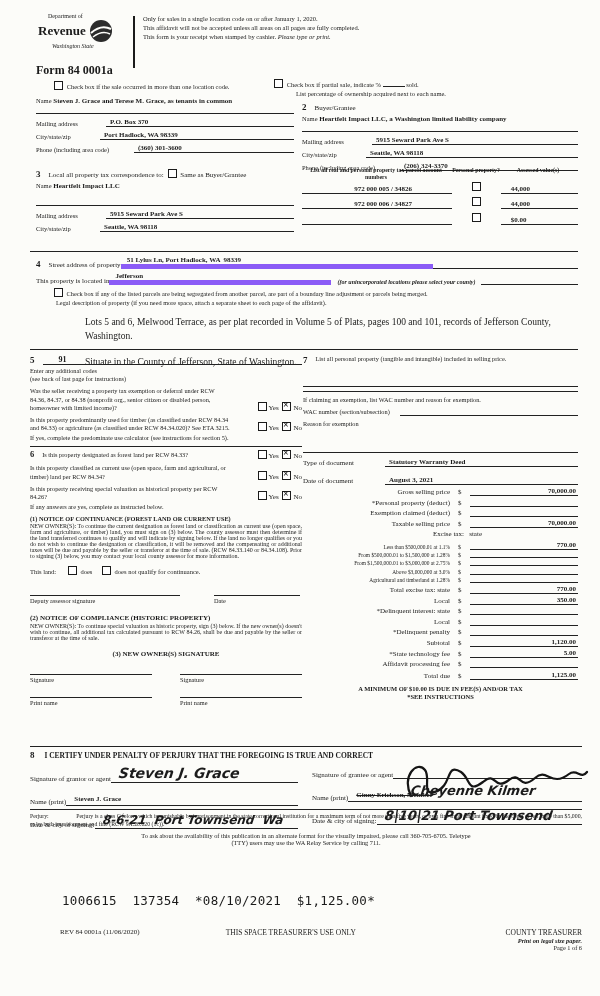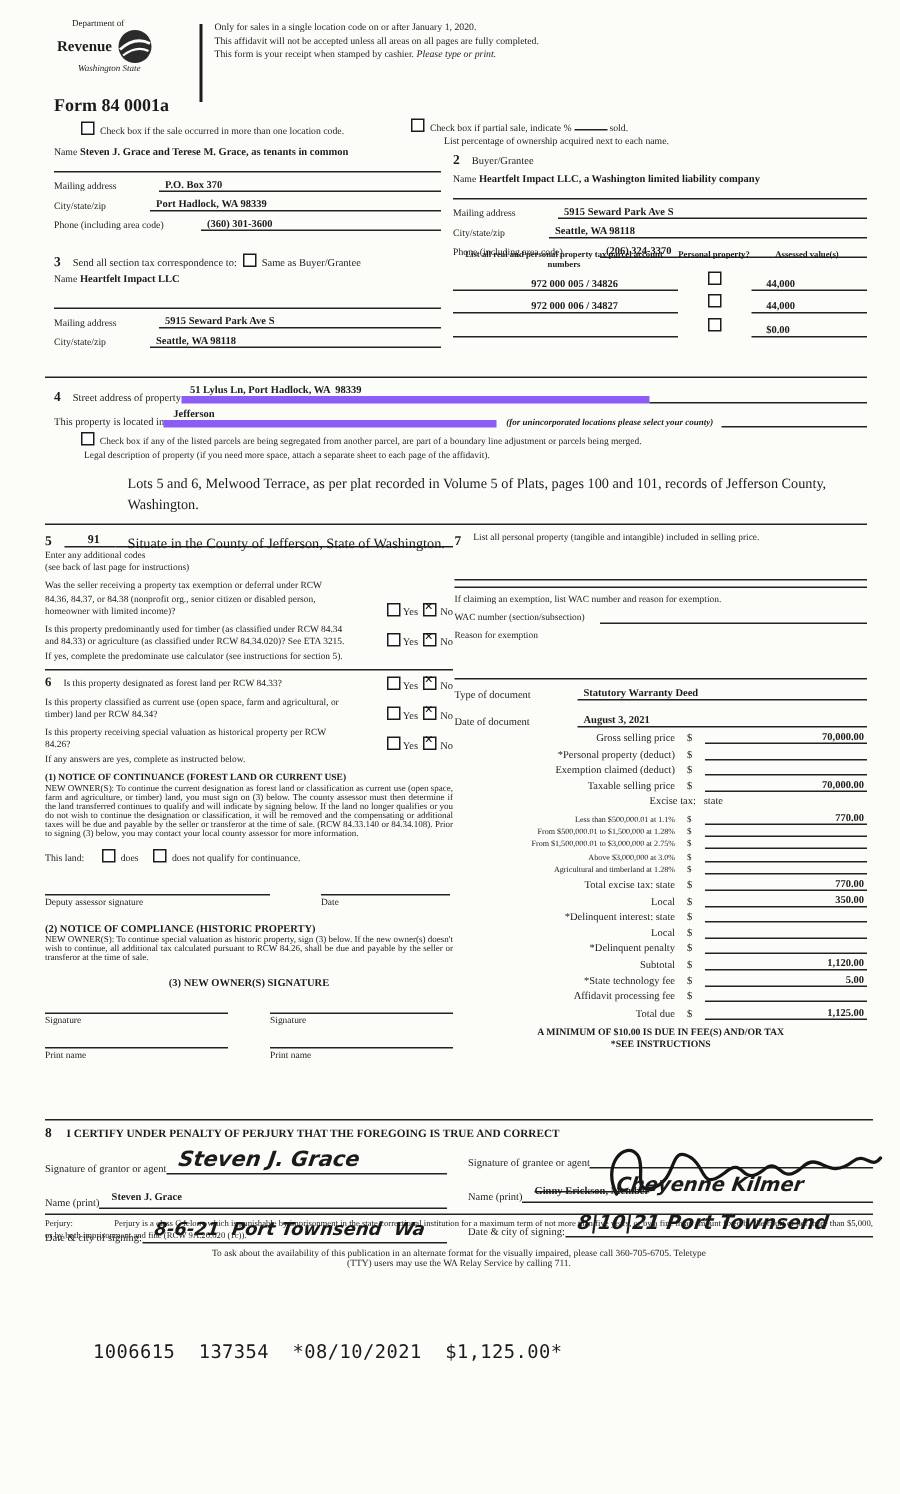--- a/index.html
+++ b/index.html
@@ -24,21 +24,21 @@
          font-size:10px; font-weight:bold; line-height:1; color:#111; }
   .secnum { font-weight:bold; font-size:9px; margin-right:8px; }
   .yn { white-space:nowrap; font-size:7px; margin-left:4px;text-align:right; }
   .hand { font-family:"DejaVu Sans",sans-serif; font-style:italic; font-weight:bold;
           display:inline-block; transform:skewX(-8deg); white-space:pre; }
   .pre { white-space:pre; }
   
   #logo   { left:38px; top:13px; width:100px; }
   .lg-top { font-size:6px; padding-left:10px; }
   .lg-mid { display:flex; align-items:center; }
-  .lg-rev { font-weight:bold; font-size:10px; }
+  .lg-rev { font-weight:bold; font-size:13px; }
   .lg-sub { font-style:italic; font-size:6px; padding-left:14px; }
   #hdr-divider { left:133px; top:16px; height:52px; border-left:2px solid #1b1b1b; }
   #hdr-title { left:143px; top:15px; width:436px; }
   .title-main { font-weight:bold; font-size:15px; }
   .title-rcw  { font-weight:bold; font-size:8.5px; }
   #form-num { left:36px; top:63px; font-size:12px; font-weight:bold; }
   #cb-multi   { left:52px;  top:81px; width:215px; }
   #cb-partial { left:272px; top:79px; width:320px; }
   .blank-sm { display:inline-block; width:22px; border-bottom:1px solid #222; height:6px; }
   
@@ -196,21 +196,21 @@
         <span class="lbl w64">City/state/zip</span>
         <span class="val fill">Seattle, WA 98118</span>
       </div>
     <div class="lv">
         <span class="lbl w98">Phone (including area code)</span>
         <span class="val fill">(206) 324-3370</span>
       </div>
   </div>
 
   <div class="abs" id="sec3">
-    <div class="f7"><span class="secnum">3</span><span>Send all section tax correspondence to:</span>
+    <div class="f7"><span class="secnum">3</span><span>Local all property tax correspondence to:</span>
       <span class="box"></span>
       <span>Same as Buyer/Grantee</span></div>
     <div class="party-name-row f7"><span class="f65">Name</span> <b>Heartfelt Impact LLC</b></div>
     <div class="rule" style="margin:14px 0 4px"></div>
     <div class="lv">
         <span class="lbl w70">Mailing address</span>
         <span class="val fill">5915 Seward Park Ave S</span>
       </div>
     <div class="lv">
         <span class="lbl w64">City/state/zip</span>
@@ -511,14 +511,23 @@
     <div class="perj">
       <span class="perj-label">Perjury:</span>
       <span>Perjury is a class C felony which is punishable by imprisonment in the state correctional institution for a maximum term of not more than five years, or by a fine in an amount fixed by the court of not more than $5,000, or by both imprisonment and fine (RCW 9A.20.020 (1c)).</span>
     </div>
     <div class="altfmt">To ask about the availability of this publication in an alternate format for the visually impaired, please call 360-705-6705. Teletype</div>
     <div class="altfmt" style="margin-top:0">(TTY) users may use the WA Relay Service by calling 711.</div>
   </div>
 
   <div class="abs pre" id="stamp">1006615  137354  *08/10/2021  $1,125.00*</div>
 
+  <div class="abs" id="footer">
+    <span class="ft-rev">REV 84 0001a (11/06/2020)</span>
+    <span class="ft-mid">THIS SPACE TREASURER'S USE ONLY</span>
+    <span class="ft-right">
+      <div>COUNTY TREASURER</div>
+      <div class="ft-note">Print on legal size paper.</div>
+      <div class="ft-page">Page 1 of 6</div>
+    </span>
+  </div>
 
 </div>
 
 </body></html>

